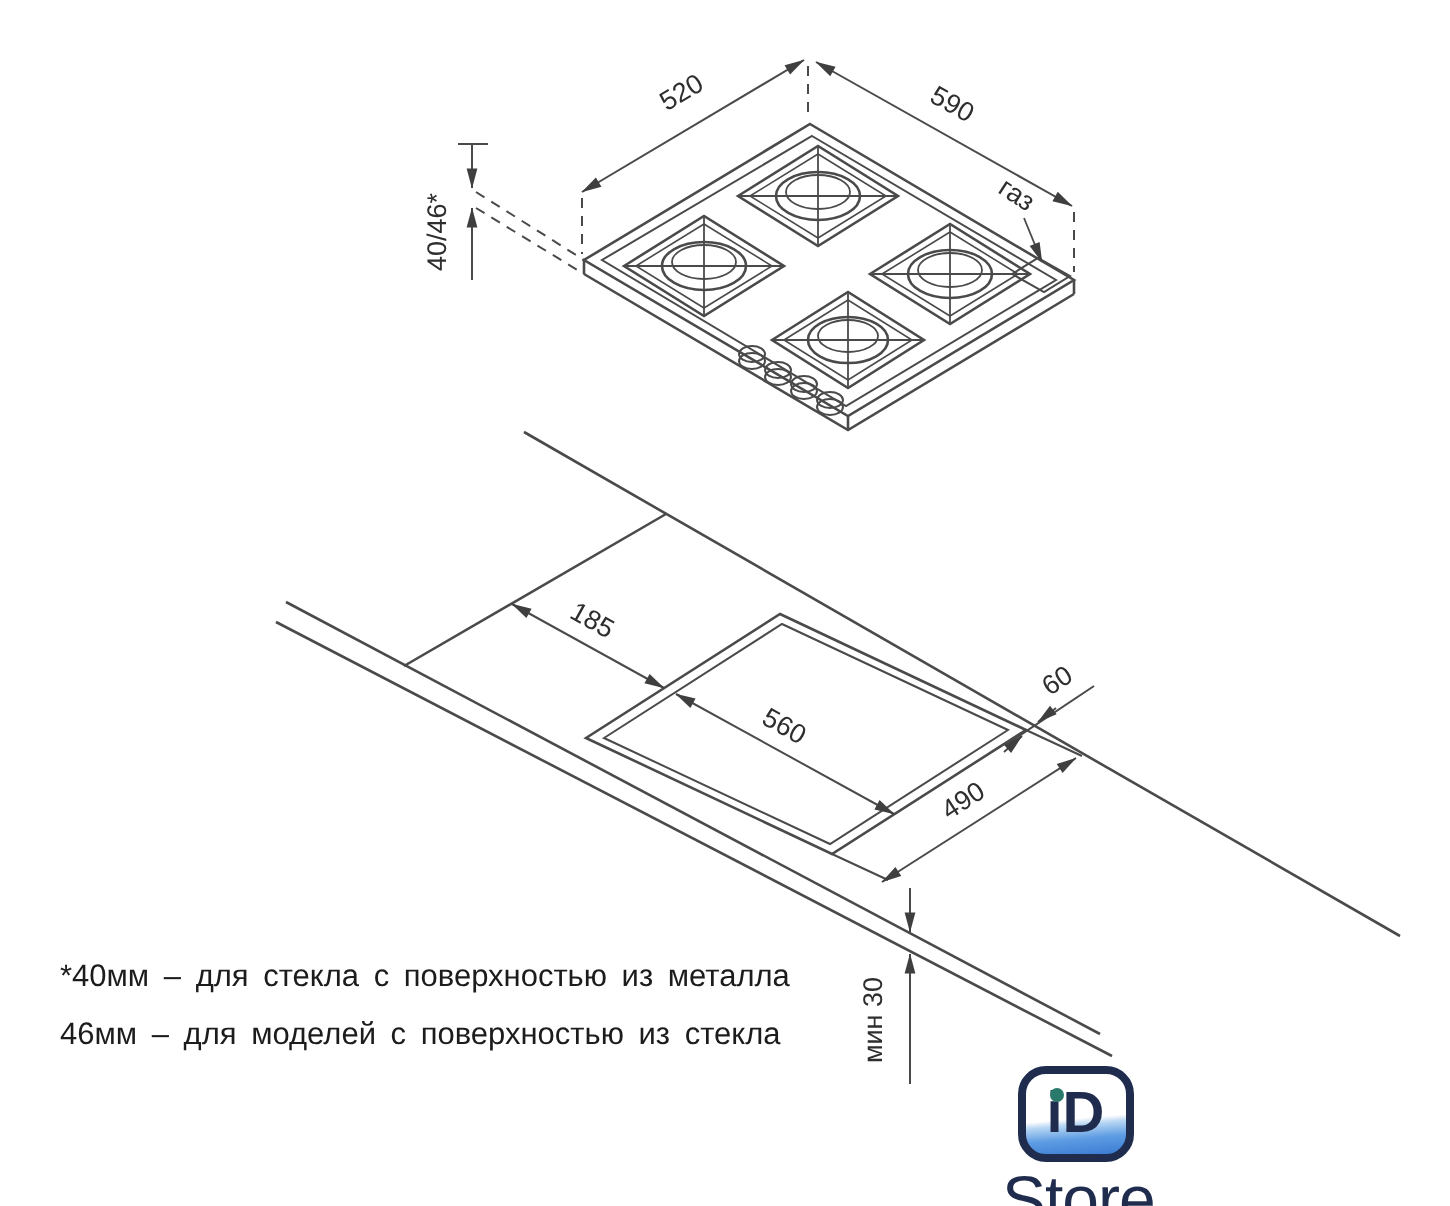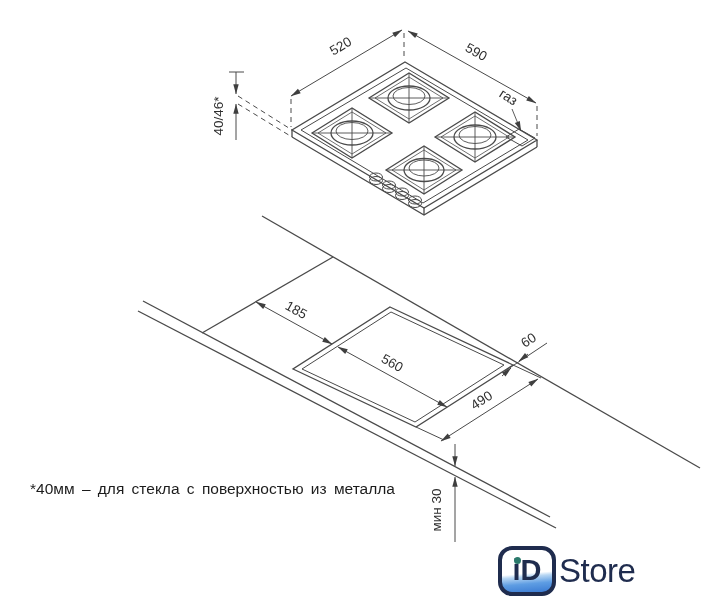--- a/index.html
+++ b/index.html
@@ -11,22 +11,22 @@
   svg text{
     font-family:"Liberation Sans", sans-serif;
     font-size:13.5px;fill:#2e2e2e;
   }
   .footnote{
     position:absolute;left:30px;top:474px;
     font-size:15.5px;line-height:29px;color:#1c1c1c;word-spacing:3px;
     white-space:nowrap;
   }
   .logo{
-    position:absolute;left:498px;top:545px;height:52px;
-    display:flex;align-items:center;
+    position:absolute;left:498px;top:533px;height:52px;
+    display:flex;align-items:center;flex-direction:column;
   }
   .badge{
     position:relative;width:50px;height:42px;
     border:4px solid #1f2c4e;border-radius:14px;
     background:linear-gradient(175deg,#ffffff 0%,#ffffff 55%,#b9d7f3 62%,#5e9de3 78%,#3a7ad2 100%);
     text-align:center;
   }
   .badge-text{
     display:block;line-height:40px;font-size:29px;font-weight:bold;
     color:#1f2c4e;letter-spacing:0px;
@@ -175,20 +175,21 @@
       <text transform="translate(294,314) rotate(29)" text-anchor="middle" stroke="none" fill="#2e2e2e">185</text>
       <text transform="translate(390,367) rotate(29)" text-anchor="middle" stroke="none" fill="#2e2e2e">560</text>
       <text transform="translate(531,344) rotate(-33)" text-anchor="middle" stroke="none" fill="#2e2e2e">60</text>
       <text transform="translate(484,404) rotate(-33)" text-anchor="middle" stroke="none" fill="#2e2e2e">490</text>
       <text transform="translate(441,510) rotate(-90)" text-anchor="middle" stroke="none" fill="#2e2e2e">мин 30</text>
     </g>
   </svg>
 
   <div class="footnote">
     <div>*40мм – для стекла с поверхностью из металла</div>
+    <div>46мм – для моделей с поверхностью из стекла</div>
   </div>
 
   <div class="logo">
     <div class="badge">
       <span class="badge-text">iD</span>
       <span class="idot"></span>
     </div>
     <span class="store">Store</span>
   </div>
 </div>

